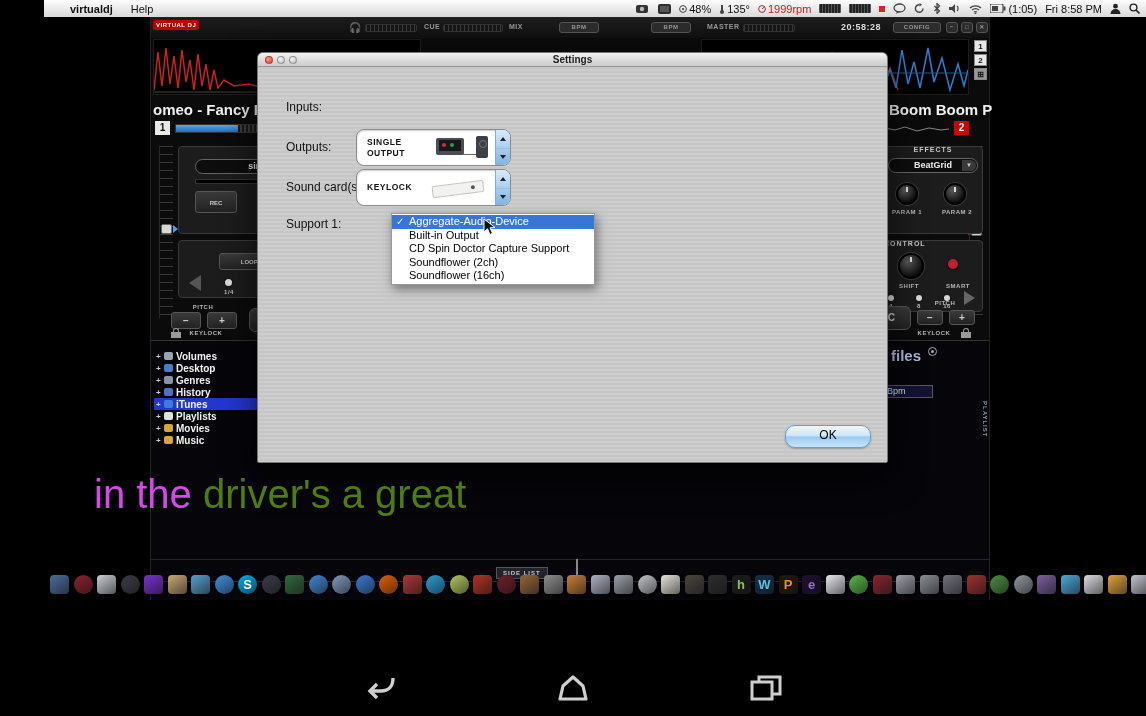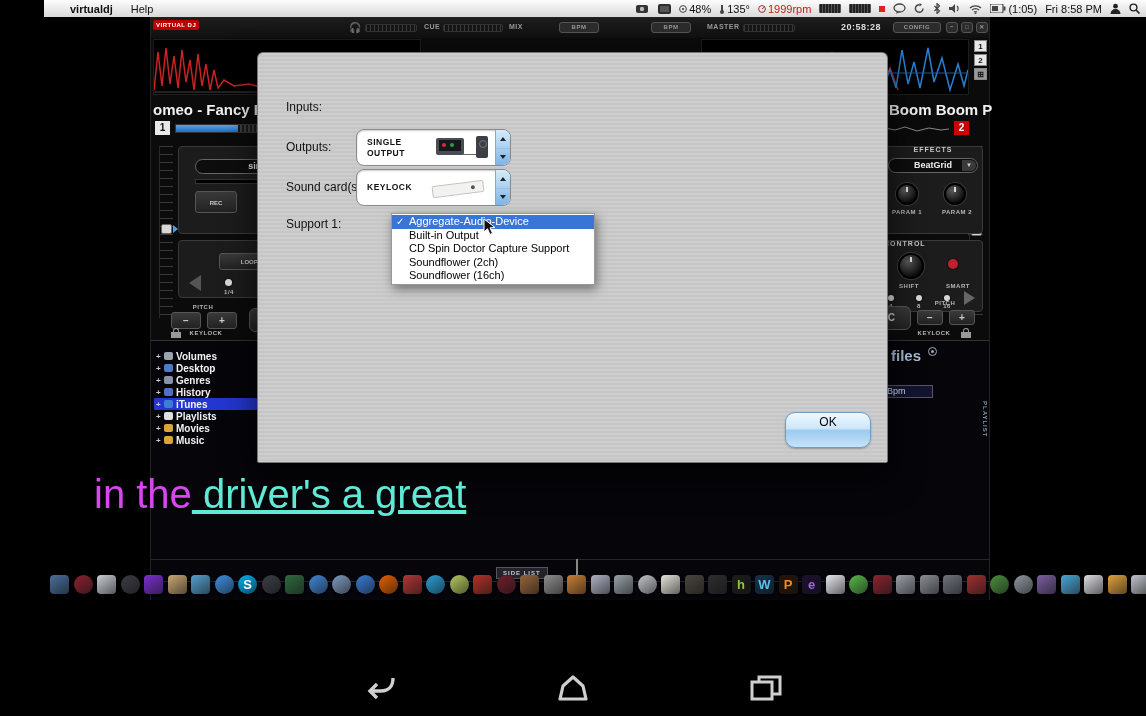--- a/index.html
+++ b/index.html
@@ -135,31 +135,31 @@
     transform:rotate(-7deg); border-radius:2px; }
   .slab::after { content:""; position:absolute; right:8px; top:3px; width:4px; height:4px; background:#555; border-radius:50%; }
   .wire { position:absolute; height:1px; background:#666; }
 
   .popup-menu { position:absolute; left:133px; top:160px; width:204px; background:#fff; border:1px solid #999;
     box-shadow:2px 4px 10px rgba(0,0,0,.45); font-size:11px; color:#000; z-index:25; padding:1px 0; }
   .pm-item { height:13.5px; line-height:13.5px; padding-left:17px; position:relative; white-space:nowrap; }
   .pm-item.hl { background:#3875d7; color:#fff; }
   .pm-check { position:absolute; left:4px; top:0; font-size:10px; }
 
-  .ok-btn { position:absolute; right:16px; bottom:14px; width:86px; height:36px; border-radius:10px;
+  .ok-btn { position:absolute; right:16px; bottom:14px; width:86px; height:23px; border-radius:10px;
     background:linear-gradient(#f0f8fe 0%, #cde7fa 45%, #9ccaf0 52%, #c6e4f9 100%);
     border:1px solid #6f9cc6; font-size:12px; color:#000; text-align:center; line-height:18px;
     box-shadow:0 1px 2px rgba(0,0,0,.25); }
 
   .cursor { position:absolute; z-index:30; }
 
   
   .subtitle { position:absolute; left:94px; top:472px; font-size:40px; z-index:40; white-space:nowrap; }
   .sub-lead { color:#d946ef; }
-  .sub-tail { color:#5eead4;text-decoration:underline; }
+  .sub-tail { color:#4d7c0f; }
 
   
   .dock { position:absolute; left:50px; top:570px; width:1050px; height:28px; display:flex; align-items:center;
     gap:4.5px; z-index:10; }
   .dock-ic { width:19px; height:19px; border-radius:4px; box-shadow:0 2px 3px rgba(0,0,0,.6);
     display:flex; align-items:center; justify-content:center; font-size:13px; font-weight:bold; flex:0 0 auto; }
   .dock-ic.round { border-radius:50%; }
 
   
   .navbar { position:absolute; left:0; bottom:0; width:100%; height:56px; background:#000; z-index:50; }
@@ -450,20 +450,28 @@
       <div class="bpm-box">Bpm</div>
       <div class="playlist-v">PLAYLIST</div>
       <div class="hline" style="top:218px;"></div>
       <div class="sidelist-tab">SIDE LIST</div>
       <div class="hline" style="top:240px;"></div>
       <div style="position:absolute; left:425px; top:218px; width:2px; height:22px; background:#888;"></div>
     </div>
   </div>
 
   <div class="dialog">
+    <div class="dlg-titlebar">
+      <div class="traffic">
+        <span class="tl red"></span>
+        <span class="tl gray"></span>
+        <span class="tl gray"></span>
+      </div>
+      <div class="dlg-title">Settings</div>
+    </div>
 
     <div class="form-label" style="top:47px;">Inputs:</div>
 
     <div class="form-label" style="top:87px;">Outputs:</div>
     <div class="selector" style="top:76px;">
       <div class="val">SINGLE OUTPUT</div>
       <div class="dev-img">
         <div class="laptop" style="left:6px; top:4px;"></div>
         <div class="wire" style="left:32px; top:20px; width:16px;"></div>
         <div class="tower" style="left:46px; top:2px;"></div>

